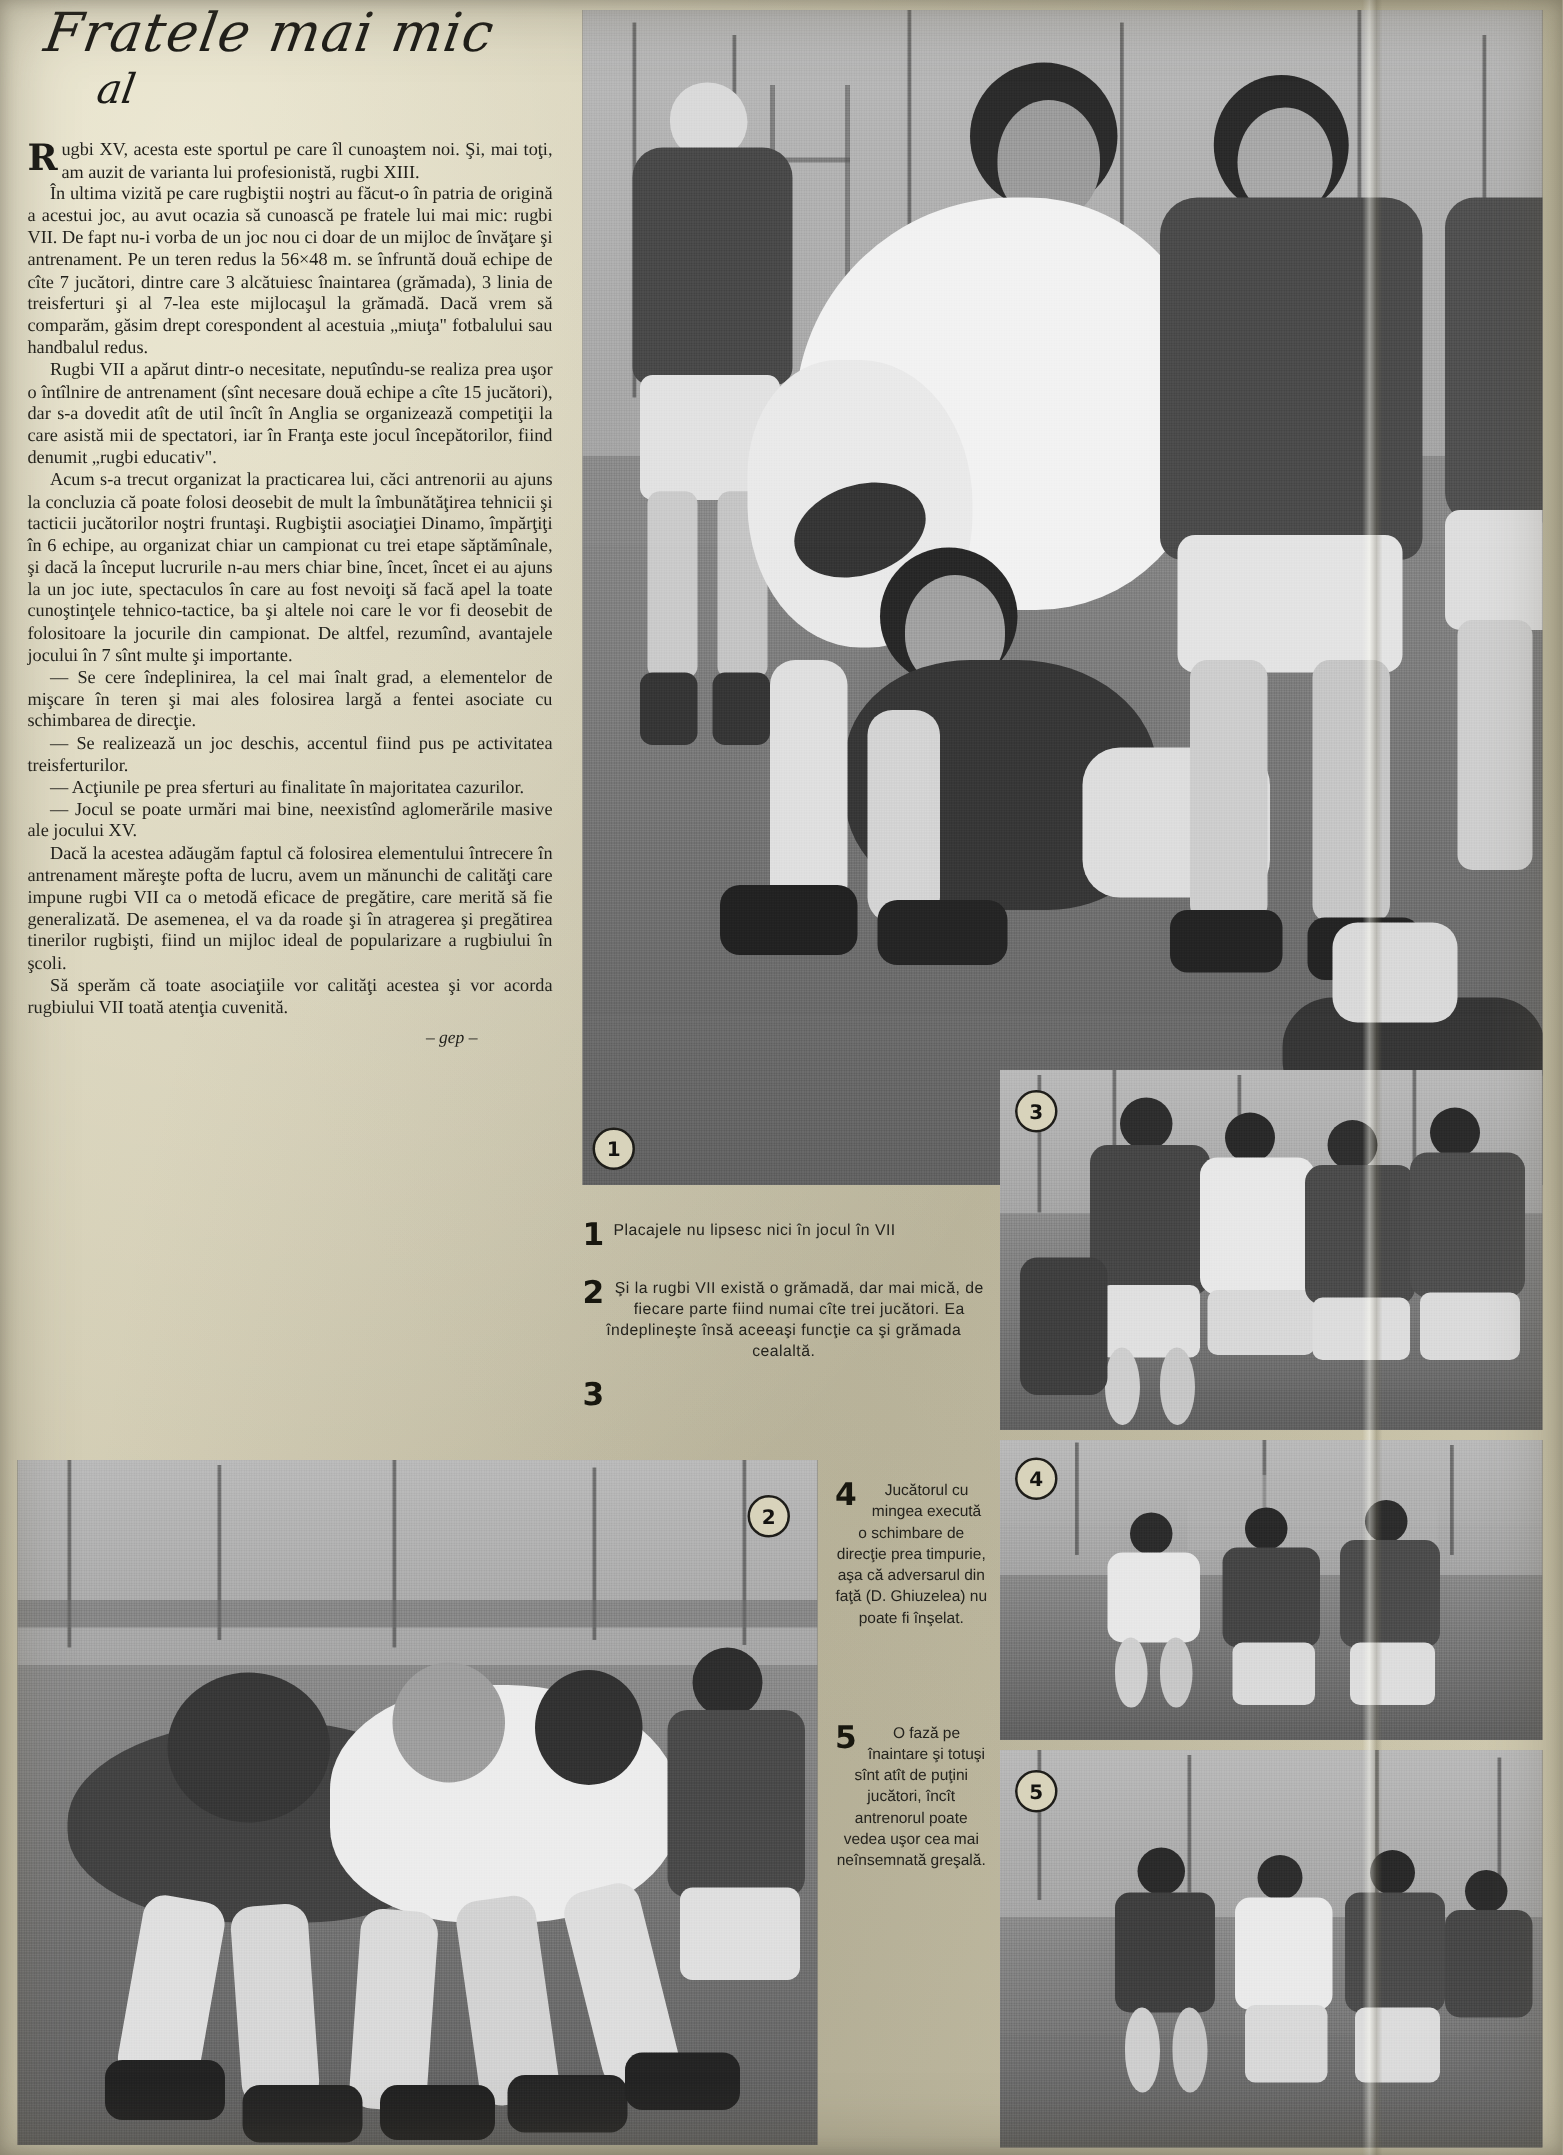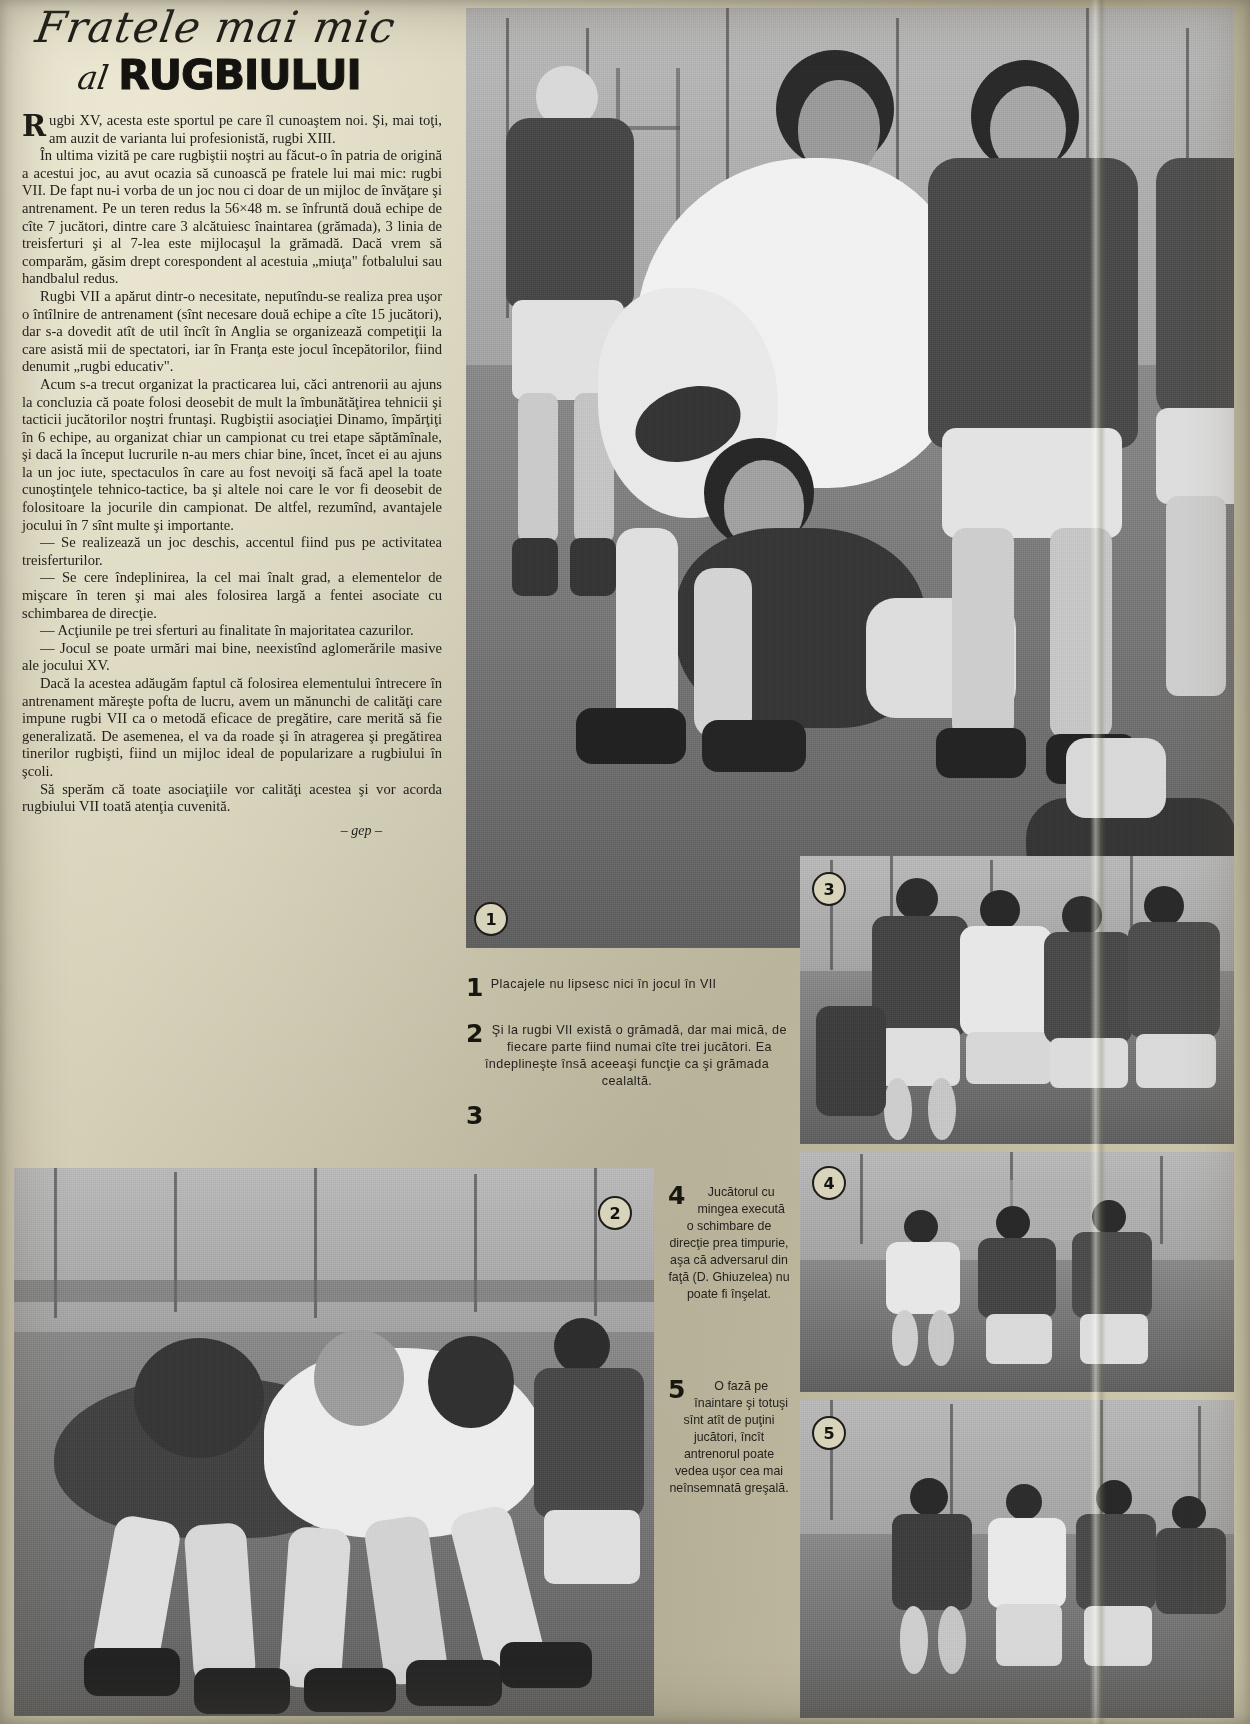--- a/index.html
+++ b/index.html
@@ -220,34 +220,33 @@
 </head>
 <body>
 
 <div class="page">
   <div class="paper-tex"></div>
 
   <div class="title-block">
     <div class="title-line1">Fratele mai mic</div>
     <div class="title-line2">
       <span class="title-small">al</span>
-      <span class="title-big">RUGBIULUI</span>
     </div>
   </div>
 
   <div class="article">
     <p class="first">
       <span class="dropcap">R</span><span>ugbi XV, acesta este sportul pe care îl cunoaştem noi. Şi, mai toţi, am auzit de varianta lui profesionistă, rugbi XIII.</span>
     </p>
     <p>În ultima vizită pe care rugbiştii noştri au făcut-o în patria de origină a acestui joc, au avut ocazia să cunoască pe fratele lui mai mic: rugbi VII. De fapt nu-i vorba de un joc nou ci doar de un mijloc de învăţare şi antrenament. Pe un teren redus la 56×48 m. se înfruntă două echipe de cîte 7 jucători, dintre care 3 alcătuiesc înaintarea (grămada), 3 linia de treisferturi şi al 7-lea este mijlocaşul la grămadă. Dacă vrem să comparăm, găsim drept corespondent al acestuia „miuţa" fotbalului sau handbalul redus.</p>
     <p>Rugbi VII a apărut dintr-o necesitate, neputîndu-se realiza prea uşor o întîlnire de antrenament (sînt necesare două echipe a cîte 15 jucători), dar s-a dovedit atît de util încît în Anglia se organizează competiţii la care asistă mii de spectatori, iar în Franţa este jocul începătorilor, fiind denumit „rugbi educativ".</p>
     <p>Acum s-a trecut organizat la practicarea lui, căci antrenorii au ajuns la concluzia că poate folosi deosebit de mult la îmbunătăţirea tehnicii şi tacticii jucătorilor noştri fruntaşi. Rugbiştii asociaţiei Dinamo, împărţiţi în 6 echipe, au organizat chiar un campionat cu trei etape săptămînale, şi dacă la început lucrurile n-au mers chiar bine, încet, încet ei au ajuns la un joc iute, spectaculos în care au fost nevoiţi să facă apel la toate cunoştinţele tehnico-tactice, ba şi altele noi care le vor fi deosebit de folositoare la jocurile din campionat. De altfel, rezumînd, avantajele jocului în 7 sînt multe şi importante.</p>
+    <p>— Se cere îndeplinirea, la cel mai înalt grad, a elementelor de mişcare în teren şi mai ales folosirea largă a fentei asociate cu schimbarea de direcţie.</p>
     <p>— Se realizează un joc deschis, accentul fiind pus pe activitatea treisferturilor.</p>
-    <p>— Se cere îndeplinirea, la cel mai înalt grad, a elementelor de mişcare în teren şi mai ales folosirea largă a fentei asociate cu schimbarea de direcţie.</p>
-    <p>— Acţiunile pe trei sferturi au finalitate în majoritatea cazurilor.</p>
+    <p>— Acţiunile pe prea sferturi au finalitate în majoritatea cazurilor.</p>
     <p>— Jocul se poate urmări mai bine, neexistînd aglomerările masive ale jocului XV.</p>
     <p>Dacă la acestea adăugăm faptul că folosirea elementului întrecere în antrenament măreşte pofta de lucru, avem un mănunchi de calităţi care impune rugbi VII ca o metodă eficace de pregătire, care merită să fie generalizată. De asemenea, el va da roade şi în atragerea şi pregătirea tinerilor rugbişti, fiind un mijloc ideal de popularizare a rugbiului în şcoli.</p>
     <p>Să sperăm că toate asociaţiile vor calităţi acestea şi vor acorda rugbiului VII toată atenţia cuvenită.</p>
     <div class="signature">– gep –</div>
   </div>
 
   <div class="photo" style="left:466px; top:8px; width:768px; height:940px;">
     <div class="sky" style="height:38%;"></div>
     <div class="ground" style="height:62%;"></div>
 

